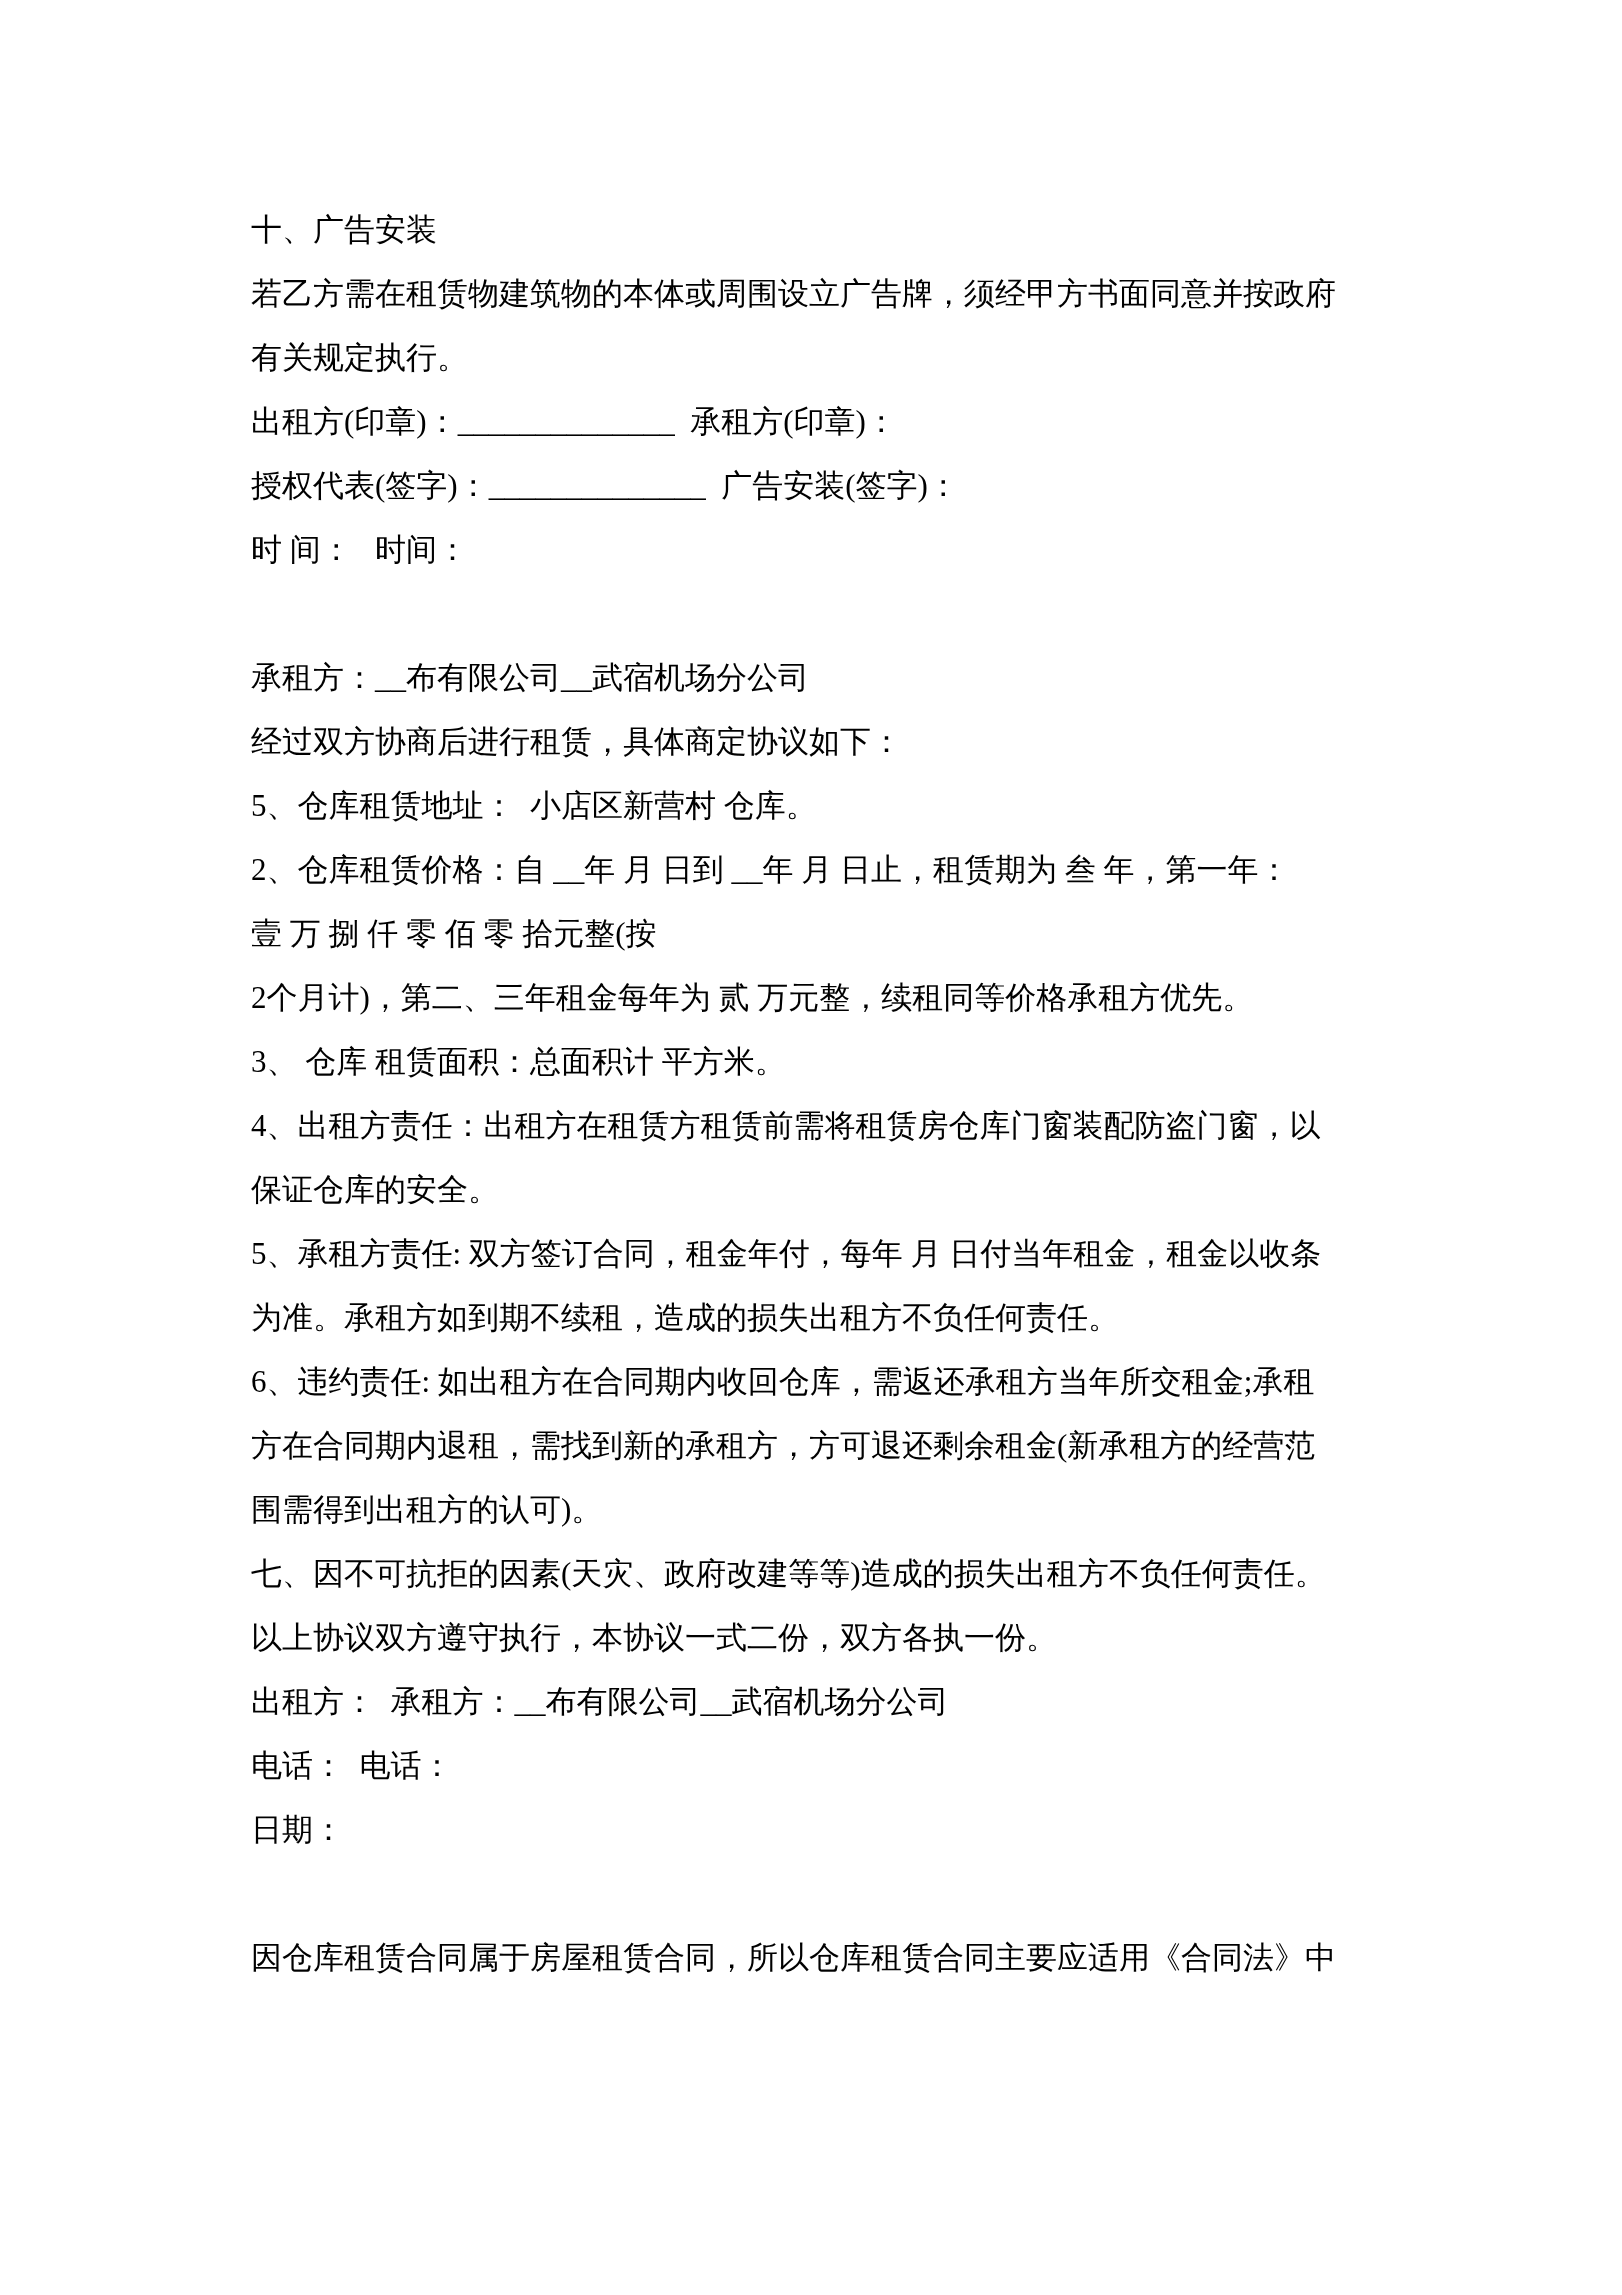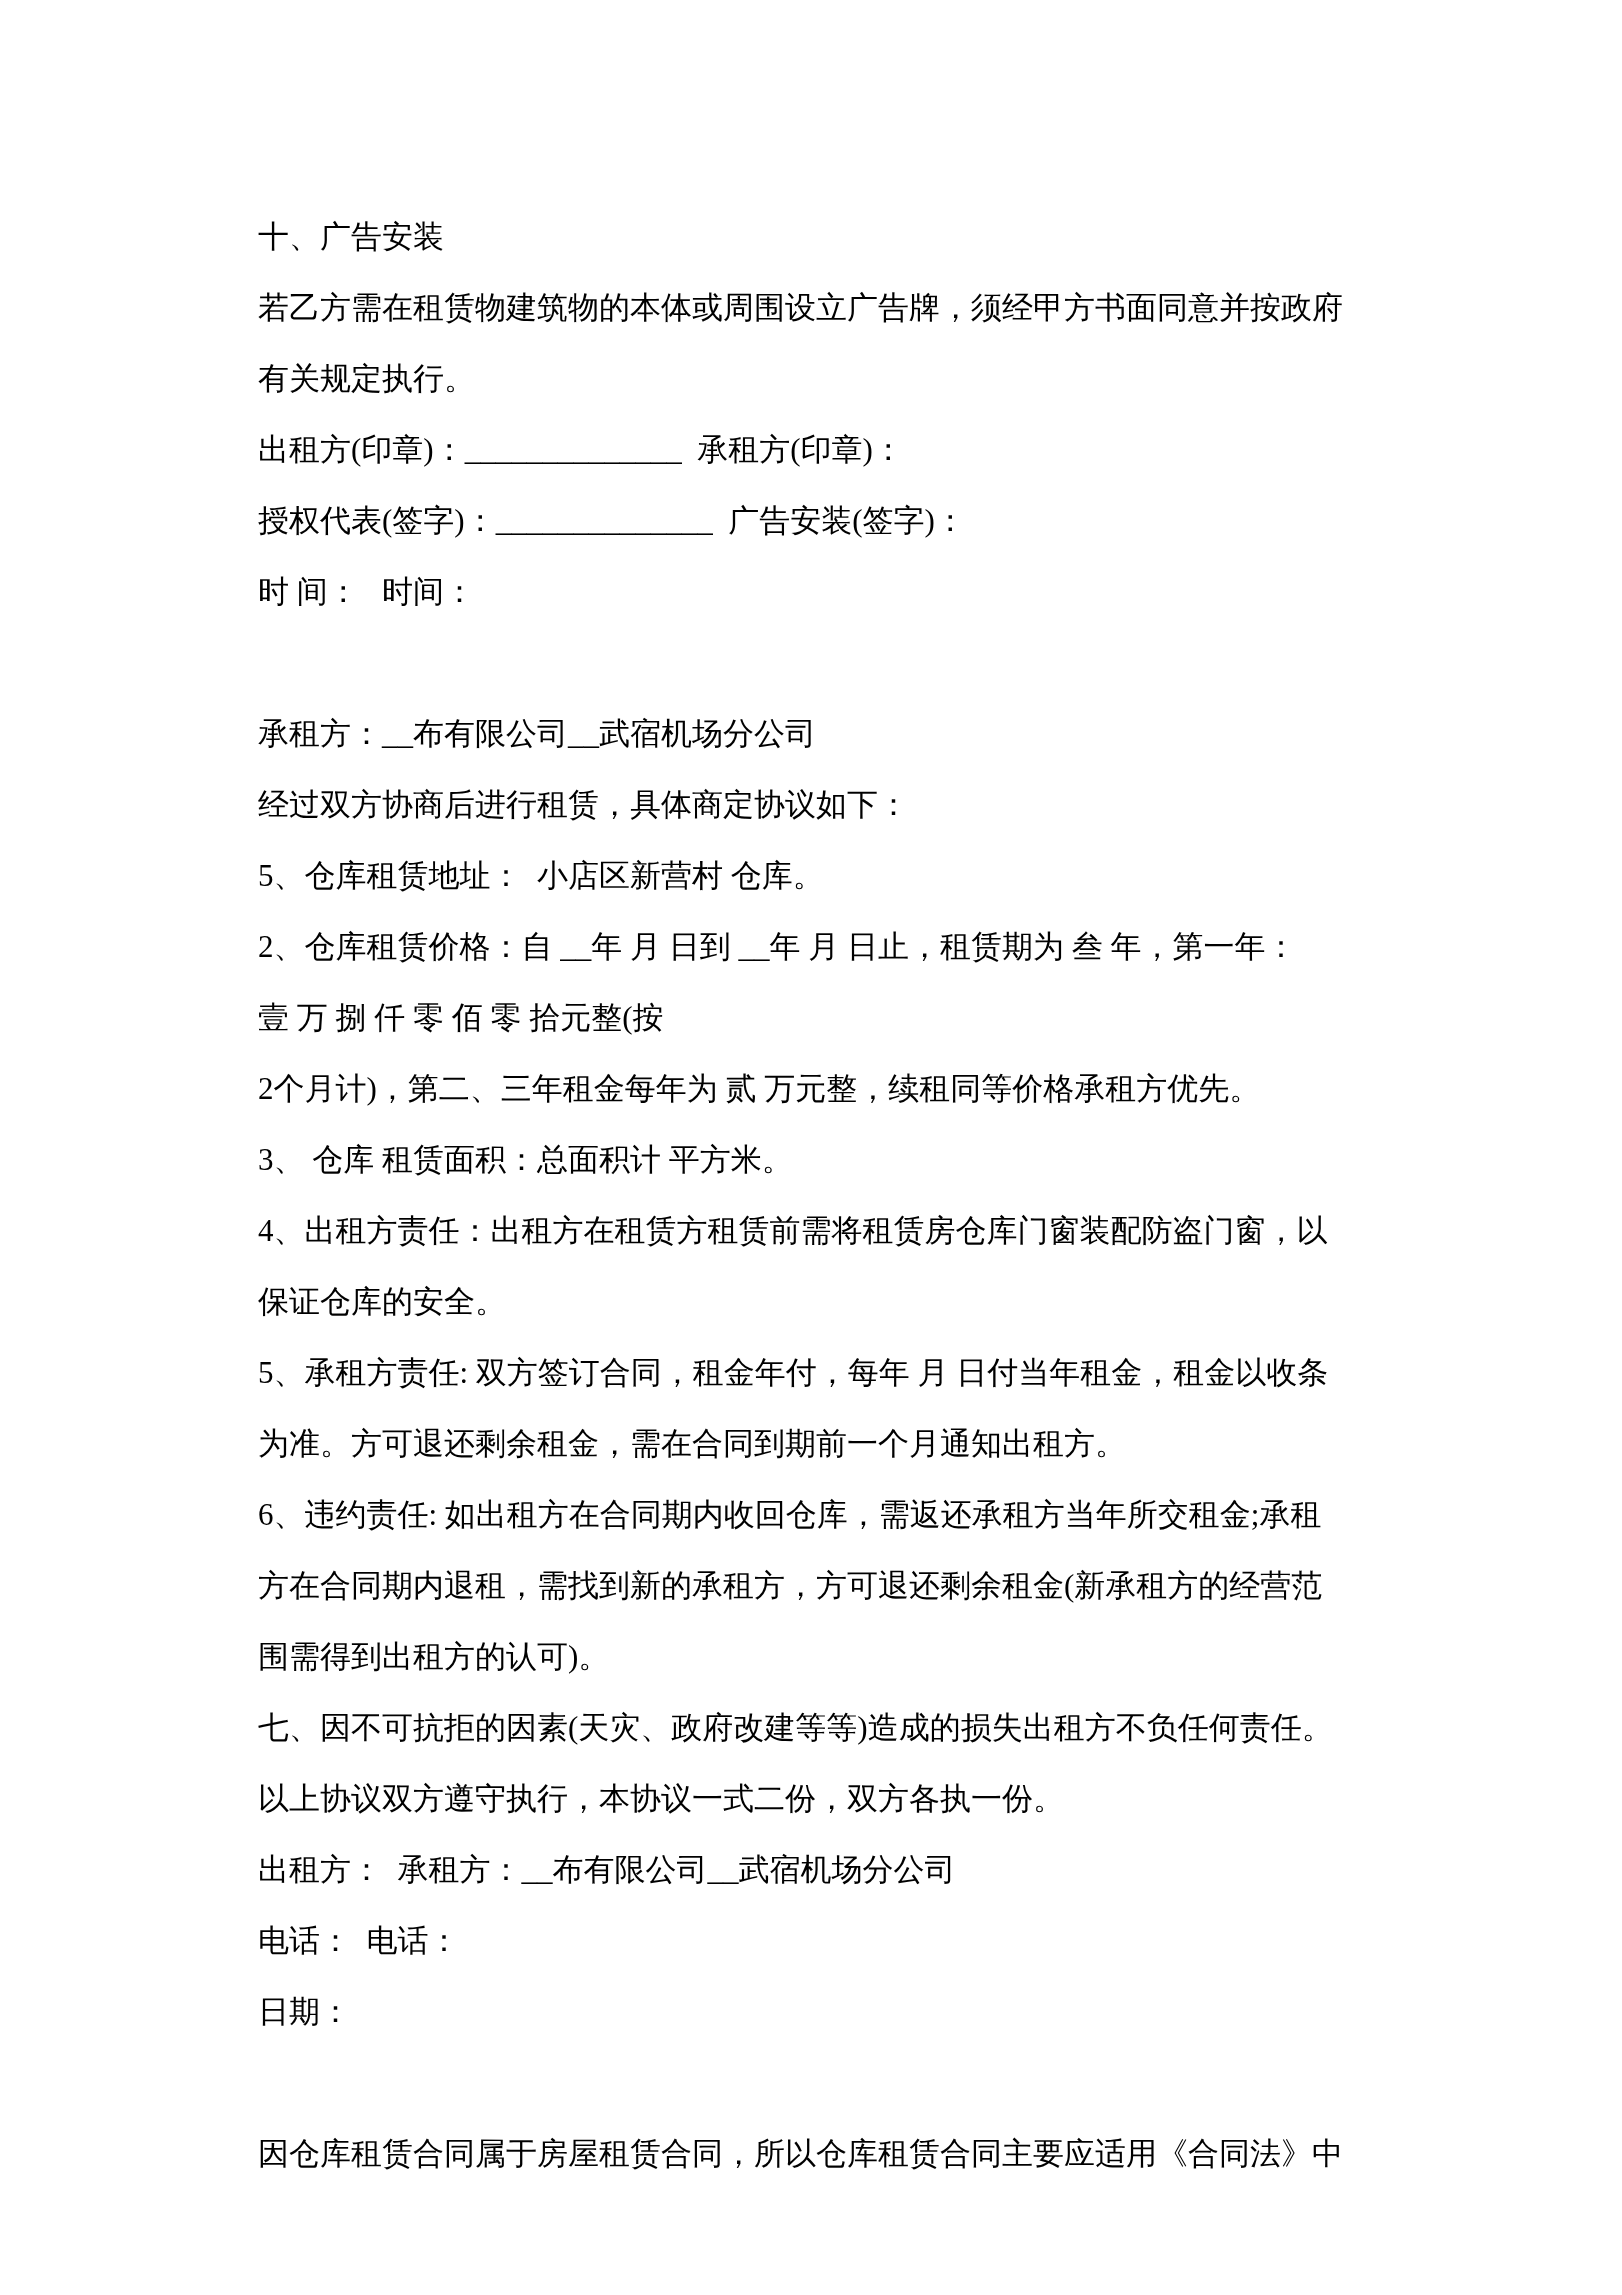--- a/index.html
+++ b/index.html
@@ -22,21 +22,21 @@
     height: 2295px;
     background: #ffffff;
   }
   .content {
     position: absolute;
     left: 251px;
     top: 198px;
     width: 1171px;
   }
   .doc-line {
-    margin: 7px;
+    margin: 0;
     padding: 0;
     font-size: 31px;
     line-height: 64px;
     min-height: 64px;
     white-space: pre-wrap;
     word-break: break-all;
     color: #000000;
   }
 </style>
 </head>
@@ -54,21 +54,21 @@
     <p class="doc-line">承租方：__布有限公司__武宿机场分公司</p>
     <p class="doc-line">经过双方协商后进行租赁，具体商定协议如下：</p>
     <p class="doc-line">5、仓库租赁地址：  小店区新营村 仓库。</p>
     <p class="doc-line">2、仓库租赁价格：自 __年 月 日到 __年 月 日止，租赁期为 叁 年，第一年：</p>
     <p class="doc-line">壹 万 捌 仟 零 佰 零 拾元整(按</p>
     <p class="doc-line">2个月计)，第二、三年租金每年为 贰 万元整，续租同等价格承租方优先。</p>
     <p class="doc-line">3、 仓库 租赁面积：总面积计 平方米。</p>
     <p class="doc-line">4、出租方责任：出租方在租赁方租赁前需将租赁房仓库门窗装配防盗门窗，以</p>
     <p class="doc-line">保证仓库的安全。</p>
     <p class="doc-line">5、承租方责任: 双方签订合同，租金年付，每年 月 日付当年租金，租金以收条</p>
-    <p class="doc-line">为准。方可退还剩余租金，需在合同到期前一个月通知出租方。</p>
+    <p class="doc-line">为准。承租方如到期不续租，造成的损失出租方不负任何责任。</p>
     <p class="doc-line">6、违约责任: 如出租方在合同期内收回仓库，需返还承租方当年所交租金;承租</p>
     <p class="doc-line">方在合同期内退租，需找到新的承租方，方可退还剩余租金(新承租方的经营范</p>
     <p class="doc-line">围需得到出租方的认可)。</p>
     <p class="doc-line">七、因不可抗拒的因素(天灾、政府改建等等)造成的损失出租方不负任何责任。</p>
     <p class="doc-line">以上协议双方遵守执行，本协议一式二份，双方各执一份。</p>
     <p class="doc-line">出租方：  承租方：__布有限公司__武宿机场分公司</p>
     <p class="doc-line">电话：  电话：</p>
     <p class="doc-line">日期：</p>
     <p class="doc-line"></p>
     <p class="doc-line">因仓库租赁合同属于房屋租赁合同，所以仓库租赁合同主要应适用《合同法》中</p>

